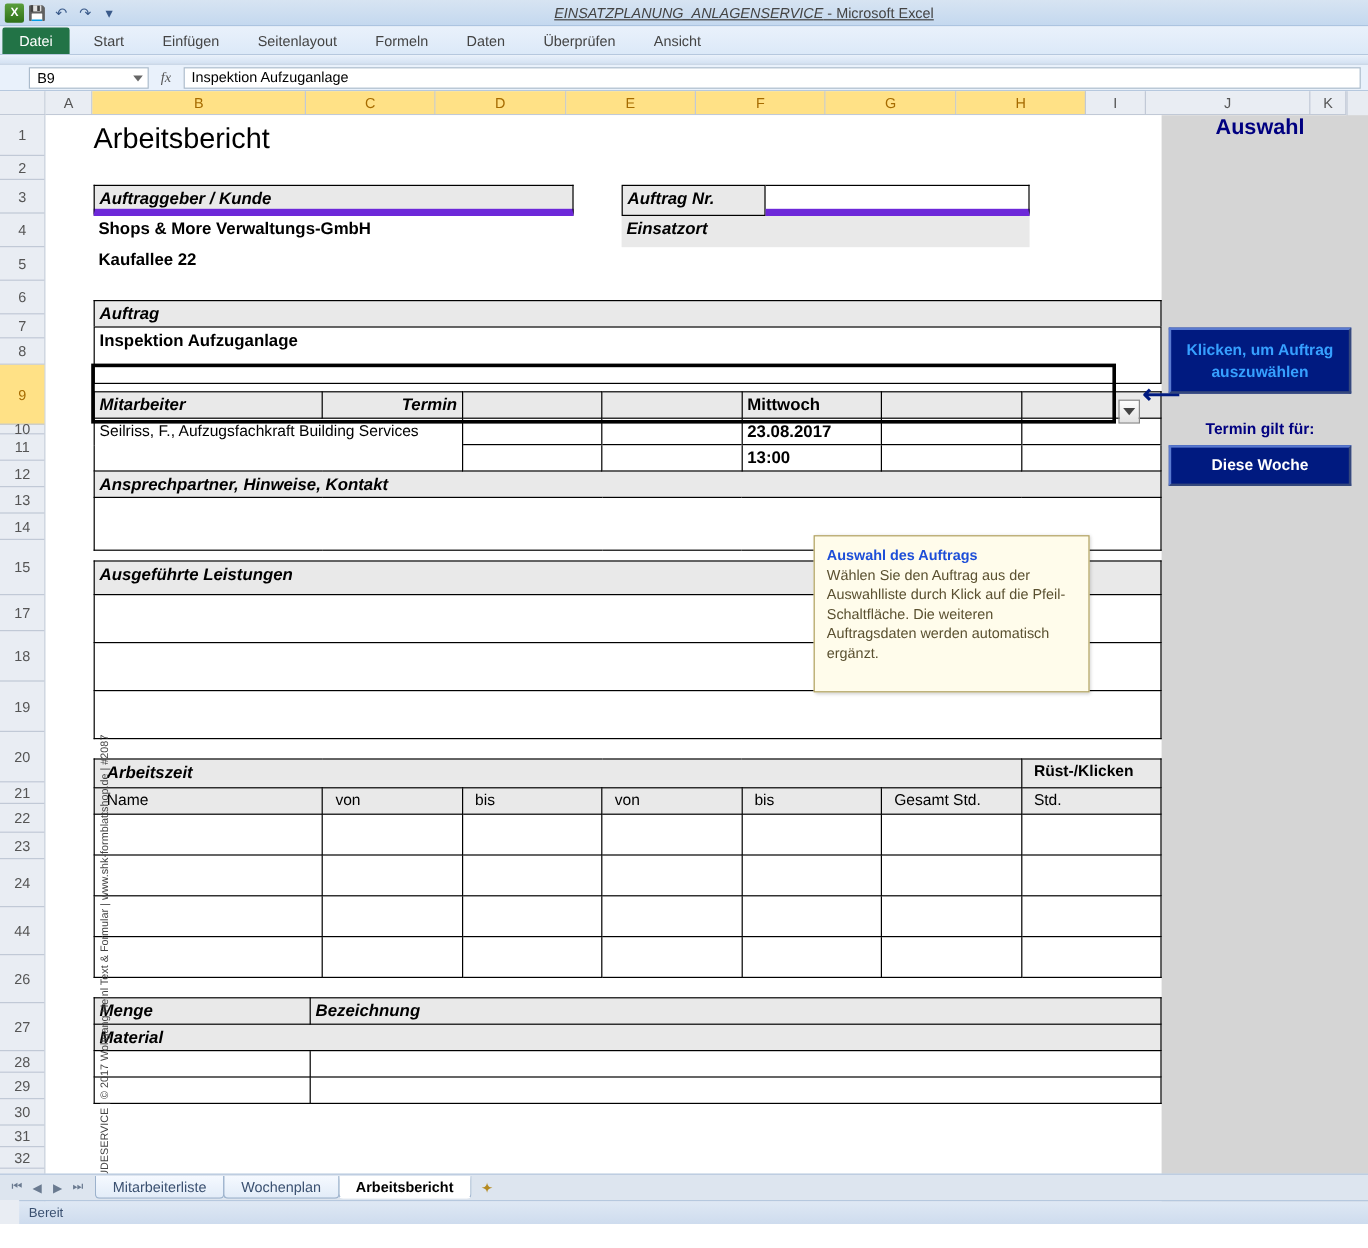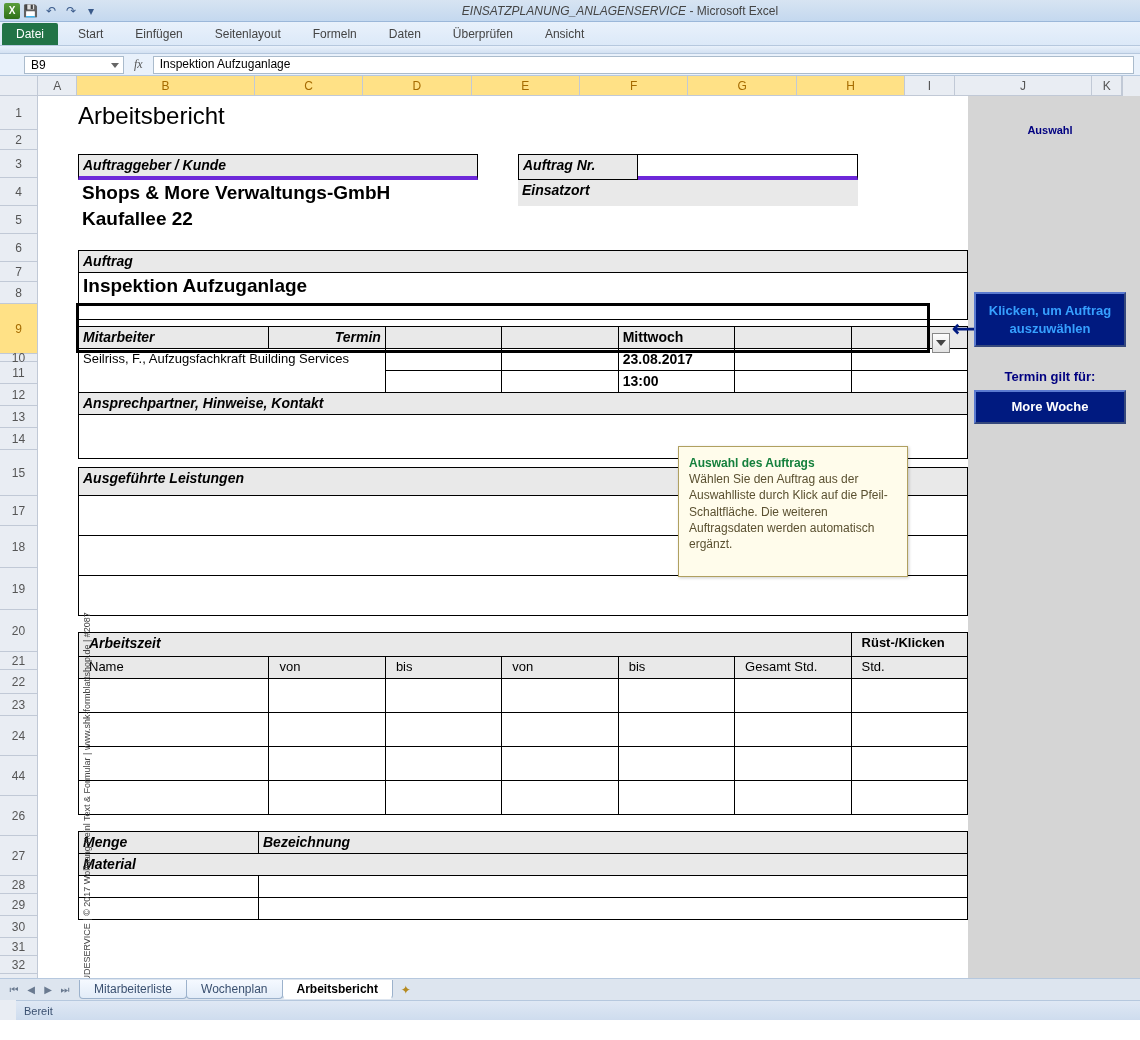--- a/index.html
+++ b/index.html
@@ -3,21 +3,21 @@
 <meta charset="utf-8">
 <style>
 * { box-sizing: border-box; margin: 0; padding: 0; }
 body { font-family: "Segoe UI", Tahoma, Arial, sans-serif; font-size: 12px; background: #fff; overflow: hidden; width: 1140px; height: 1040px; position: relative; }
 
 
 .titlebar { height: 22px; background: linear-gradient(#d7e4f2,#c4d8ef); display: flex; align-items: center; border-bottom: 1px solid #9bb7d9; }
 .qat { display: flex; align-items: center; gap: 2px; padding-left: 4px; }
 .xl-icon { width: 16px; height: 16px; background: linear-gradient(#5a9e3c,#2e7018); border-radius: 2px; color: #fff; font-size: 10px; font-weight: bold; display: flex; align-items: center; justify-content: center; }
 .qat-btn { width: 18px; height: 18px; display: flex; align-items: center; justify-content: center; color: #3a5a8a; cursor: pointer; }
-.title-text { flex: 1; text-align: center; font-size: 12px; color: #444; }
+.title-text { flex: 1; text-align: center; font-size: 12px; color: #444; text-decoration: underline; }
 .title-text i { font-style: italic; }
 
 
 .ribbon-tabs { height: 24px; background: linear-gradient(#e9f1fb,#dce9f8); display: flex; align-items: flex-end; border-bottom: 1px solid #b6c8de; padding-left: 2px; gap: 0; }
 .file-tab { background: #227346; color: #fff; padding: 4px 14px; font-size: 12px; border-radius: 2px 2px 0 0; cursor: pointer; margin-right: 4px; }
 .rtab { padding: 4px 16px; font-size: 12px; color: #444; cursor: pointer; }
 .ribbon-strip { height: 8px; background: linear-gradient(#e9f1fb,#d3e1f2); border-bottom: 1px solid #b6c8de; }
 
 
 .formula-row { height: 22px; display: flex; align-items: center; background: #e9f1fb; border-bottom: 1px solid #b6c8de; }
@@ -41,51 +41,51 @@
 
 .cA{width:40px}.cB{width:180px}.cC{width:110px}.cD{width:110px}.cE{width:110px}.cF{width:110px}.cG{width:110px}.cH{width:110px}.cI{width:50px}.cJ{width:140px}.cK{width:30px}
 
 
 .doc { position: absolute; left: 0; top: 0; width: 100%; height: 100%; }
 .colJ-strip { position: absolute; left: 930px; top: 0; width: 200px; height: 100%; background: #d5d5d5; }
 
 .report { position: absolute; left: 40px; top: 0; width: 890px; }
 .h1 { font-size: 24px; font-weight: 500; padding: 6px 0 4px 0; color: #000; }
 .lblcell { font-style: italic; font-weight: bold; background: #e9e9e9; padding: 2px 4px; font-size: 14px; }
-.valcell { font-weight: bold; padding: 2px 4px; font-size: 19px; }
+.valcell { font-weight: bold; padding: 2px 4px; font-size: 14px; }
 .bord { border: 1px solid #000; }
 .bord-t { border-top: 1px solid #000; }
-.bord-b { border-bottom: 4px solid #6d28d9; }
+.bord-b { border-bottom: 6px solid #6d28d9; }
 .bord-l { border-left: 1px solid #000; }
 .bord-r { border-right: 1px solid #000; }
 
 .selbox { position: absolute; border: 3px solid #000; pointer-events: none; }
 .dropdown-handle { position: absolute; width: 18px; height: 20px; background: linear-gradient(#fdfdfd,#e2e2e2); border: 1px solid #888; display: flex; align-items: center; justify-content: center; cursor: pointer; }
 .dropdown-handle::after { content: ""; border-left: 5px solid transparent; border-right: 5px solid transparent; border-top: 6px solid #444; }
 
 
 .tbl { border-collapse: collapse; width: 100%; table-layout: fixed; }
 .tbl td { border: 1px solid #000; padding: 2px 4px; font-size: 14px; height: 22px; vertical-align: top; }
 .tbl td.hdr { font-style: italic; font-weight: bold; background: #e9e9e9; }
 
 
 .azt td { border: 1px solid #000; height: 34px; font-size: 14px; padding: 2px 10px; }
 .azt .h { font-style: italic; font-weight: bold; background: #e9e9e9; height: 24px; }
 .azt .sh { background: #e9e9e9; font-size: 13px; height: 22px; }
 
 
 .rpanel { position: absolute; left: 932px; top: 0; width: 160px; color: #000080; font-weight: bold; text-align: center; }
-.rtitle { margin-top: 28px; font-size: 11px; }
+.rtitle { margin-top: 0; font-size: 18px; }
 .hint-btn { margin: 6px 4px; background: #001a80; color: #36a0ff; border: 2px outset #5a7ad0; padding: 8px 6px; font-size: 13px; font-weight: bold; text-align: center; cursor: pointer; line-height: 1.35; }
 .hint-btn2 { background: #001a80; color: #fff; }
 .arrow-ind { position: absolute; color: #001a80; font-size: 22px; font-weight: bold; }
 
 
 .tooltip { position: absolute; background: #fffceb; border: 1px solid #b0a060; padding: 8px 10px; font-size: 12px; color: #5a5030; width: 230px; line-height: 1.35; box-shadow: 1px 1px 3px rgba(0,0,0,.2); }
-.tooltip b { color: #15803d; text-align: right; }
+.tooltip b { color: #1d4ed8; text-align: right; }
 
 
 .sidetext { position: absolute; left: 44px; top: 580px; transform: rotate(-90deg); transform-origin: left top; font-size: 9px; color: #444; white-space: nowrap; width: 400px; }
 
 
 .sheet-tabs { position: absolute; left: 0; bottom: 20px; right: 0; height: 22px; background: #dde5ef; display: flex; align-items: center; border-top: 1px solid #b6c8de; }
 .tab-nav { display: flex; gap: 1px; padding: 0 6px; }
 .tab-nav span { width: 16px; height: 16px; display: flex; align-items: center; justify-content: center; color: #6a7a90; cursor: pointer; font-size: 10px; }
 .stab { background: linear-gradient(#f5f9ff,#e2ecf8); border: 1px solid #9cb2cc; border-top: none; padding: 2px 14px; font-size: 12px; color: #3a5070; cursor: pointer; margin-right: -1px; border-radius: 0 0 4px 4px; }
 .stab.active { background: #fff; font-weight: bold; color: #000; border-bottom: 1px solid #fff; }
@@ -384,21 +384,21 @@
       <div class="selbox" style="left:38px;top:207px;width:854px;height:50px"></div>
       <div class="dropdown-handle" style="left:894px;top:237px"></div>
       <div class="arrow-ind" style="left:914px;top:220px">⟵</div>
 
       <div class="rpanel">
         <div class="rtitle">Auswahl</div>
         <div style="height:150px"></div>
         <div class="hint-btn">Klicken, um Auftrag auszuwählen</div>
         <div style="height:16px"></div>
         <div style="font-size:13px;color:#000080">Termin gilt für:</div>
-        <div class="hint-btn hint-btn2" style="padding:6px">More Woche</div>
+        <div class="hint-btn hint-btn2" style="padding:6px">Diese Woche</div>
       </div>
 
       <div class="tooltip" style="left:640px;top:350px">
         <b>Auswahl des Auftrags</b><br>
         <span>Wählen Sie den Auftrag aus der Auswahlliste durch Klick auf die Pfeil-Schaltfläche. Die weiteren Auftragsdaten werden automatisch ergänzt.</span><br><br>
       </div>
 
       <div class="sidetext" style="top:900px">E.ÄUDESERVICE | © 2017 Wolfgang Heinl Text &amp; Formular | www.shk-formblattshop.de | #2087</div>
     </div>
   </div>

